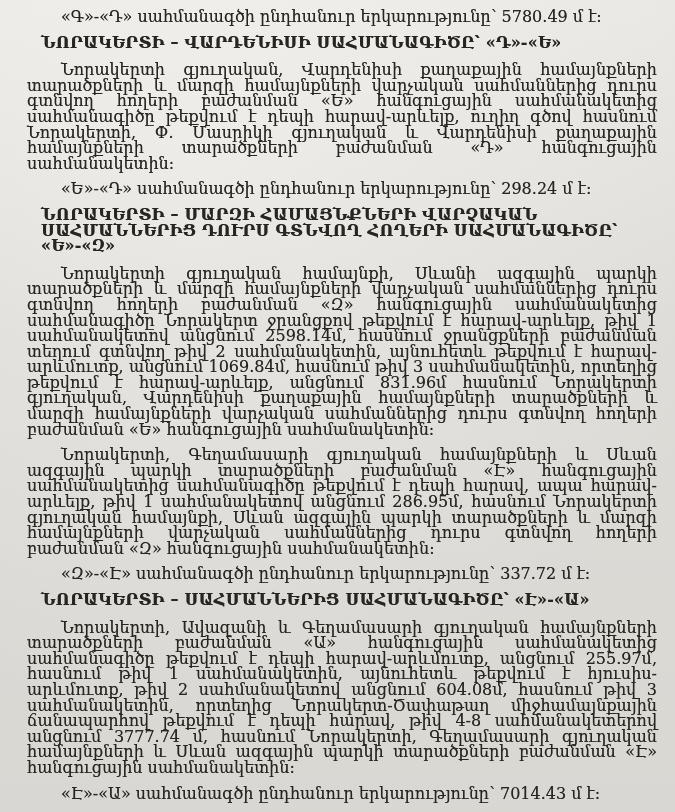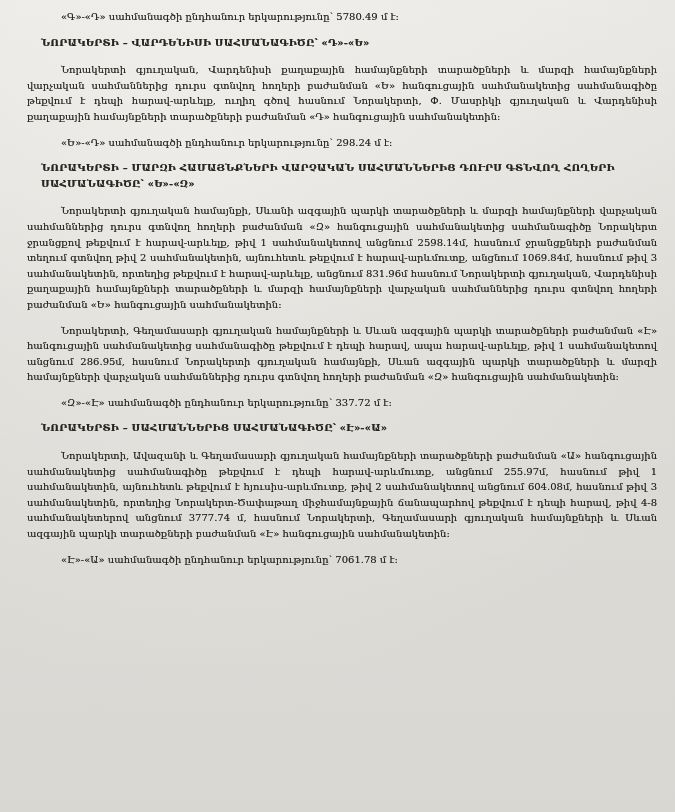--- a/index.html
+++ b/index.html
@@ -15,21 +15,21 @@
       linear-gradient(180deg, rgba(255,255,255,0.25), rgba(0,0,0,0.02) 40%, rgba(0,0,0,0.04)),
       radial-gradient(circle at 30% 20%, rgba(255,255,255,0.18), rgba(0,0,0,0.03) 70%);
     font-family: "DejaVu Serif", "DejaVu Sans", serif;
     color: #26251f;
   }
   .page {
     box-sizing: border-box;
     width: 675px;
     height: 812px;
     padding: 9px 18px 0 27px;
-    font-size: 10px;
+    font-size: 16px;
     line-height: 15.6px;
     text-shadow: 0 0 0.5px rgba(40,38,32,0.55);
   }
   .block {
     margin: 0 0 10px 0;
   }
   .para, .summary {
     text-align: justify;
     text-indent: 34px;
   }
@@ -49,15 +49,15 @@
       <div class="block summary">«Գ»-«Դ» սահմանագծի ընդհանուր երկարությունը՝ 5780.49 մ է:</div>
       <div class="block heading">ՆՈՐԱԿԵՐՏԻ – ՎԱՐԴԵՆԻՍԻ ՍԱՀՄԱՆԱԳԻԾԸ՝ «Դ»-«Ե»</div>
       <div class="block para">Նորակերտի գյուղական, Վարդենիսի քաղաքային համայնքների տարածքների և մարզի համայնքների վարչական սահմաններից դուրս գտնվող հողերի բաժանման «Ե» հանգուցային սահմանակետից սահմանագիծը թեքվում է դեպի հարավ-արևելք, ուղիղ գծով հասնում Նորակերտի, Փ. Մասրիկի գյուղական և Վարդենիսի քաղաքային համայնքների տարածքների բաժանման «Դ» հանգուցային սահմանակետին:</div>
       <div class="block summary">«Ե»-«Դ» սահմանագծի ընդհանուր երկարությունը՝ 298.24 մ է:</div>
       <div class="block heading">ՆՈՐԱԿԵՐՏԻ – ՄԱՐԶԻ ՀԱՄԱՅՆՔՆԵՐԻ ՎԱՐՉԱԿԱՆ ՍԱՀՄԱՆՆԵՐԻՑ ԴՈՒՐՍ ԳՏՆՎՈՂ ՀՈՂԵՐԻ ՍԱՀՄԱՆԱԳԻԾԸ՝ «Ե»-«Զ»</div>
       <div class="block para">Նորակերտի գյուղական համայնքի, Սևանի ազգային պարկի տարածքների և մարզի համայնքների վարչական սահմաններից դուրս գտնվող հողերի բաժանման «Զ» հանգուցային սահմանակետից սահմանագիծը Նորակերտ ջրանցքով թեքվում է հարավ-արևելք, թիվ 1 սահմանակետով անցնում 2598.14մ, հասնում ջրանցքների բաժանման տեղում գտնվող թիվ 2 սահմանակետին, այնուհետև թեքվում է հարավ-արևմուտք, անցնում 1069.84մ, հասնում թիվ 3 սահմանակետին, որտեղից թեքվում է հարավ-արևելք, անցնում 831.96մ հասնում Նորակերտի գյուղական, Վարդենիսի քաղաքային համայնքների տարածքների և մարզի համայնքների վարչական սահմաններից դուրս գտնվող հողերի բաժանման «Ե» հանգուցային սահմանակետին:</div>
       <div class="block para">Նորակերտի, Գեղամասարի գյուղական համայնքների և Սևան ազգային պարկի տարածքների բաժանման «Է» հանգուցային սահմանակետից սահմանագիծը թեքվում է դեպի հարավ, ապա հարավ-արևելք, թիվ 1 սահմանակետով անցնում 286.95մ, հասնում Նորակերտի գյուղական համայնքի, Սևան ազգային պարկի տարածքների և մարզի համայնքների վարչական սահմաններից դուրս գտնվող հողերի բաժանման «Զ» հանգուցային սահմանակետին:</div>
       <div class="block summary">«Զ»-«Է» սահմանագծի ընդհանուր երկարությունը՝ 337.72 մ է:</div>
       <div class="block heading">ՆՈՐԱԿԵՐՏԻ – ՍԱՀՄԱՆՆԵՐԻՑ ՍԱՀՄԱՆԱԳԻԾԸ՝ «Է»-«Ա»</div>
       <div class="block para">Նորակերտի, Ավազանի և Գեղամասարի գյուղական համայնքների տարածքների բաժանման «Ա» հանգուցային սահմանակետից սահմանագիծը թեքվում է դեպի հարավ-արևմուտք, անցնում 255.97մ, հասնում թիվ 1 սահմանակետին, այնուհետև թեքվում է հյուսիս-արևմուտք, թիվ 2 սահմանակետով անցնում 604.08մ, հասնում թիվ 3 սահմանակետին, որտեղից Նորակերտ-Ծափաթաղ միջհամայնքային ճանապարհով թեքվում է դեպի հարավ, թիվ 4-8 սահմանակետերով անցնում 3777.74 մ, հասնում Նորակերտի, Գեղամասարի գյուղական համայնքների և Սևան ազգային պարկի տարածքների բաժանման «Է» հանգուցային սահմանակետին:</div>
-      <div class="block summary">«Է»-«Ա» սահմանագծի ընդհանուր երկարությունը՝ 7061.78 մ է:</div>
+      <div class="block summary">«Է»-«Ա» սահմանագծի ընդհանուր երկարությունը՝ 7014.43 մ է:</div>
     </div>
 </div>
 
 </body></html>

